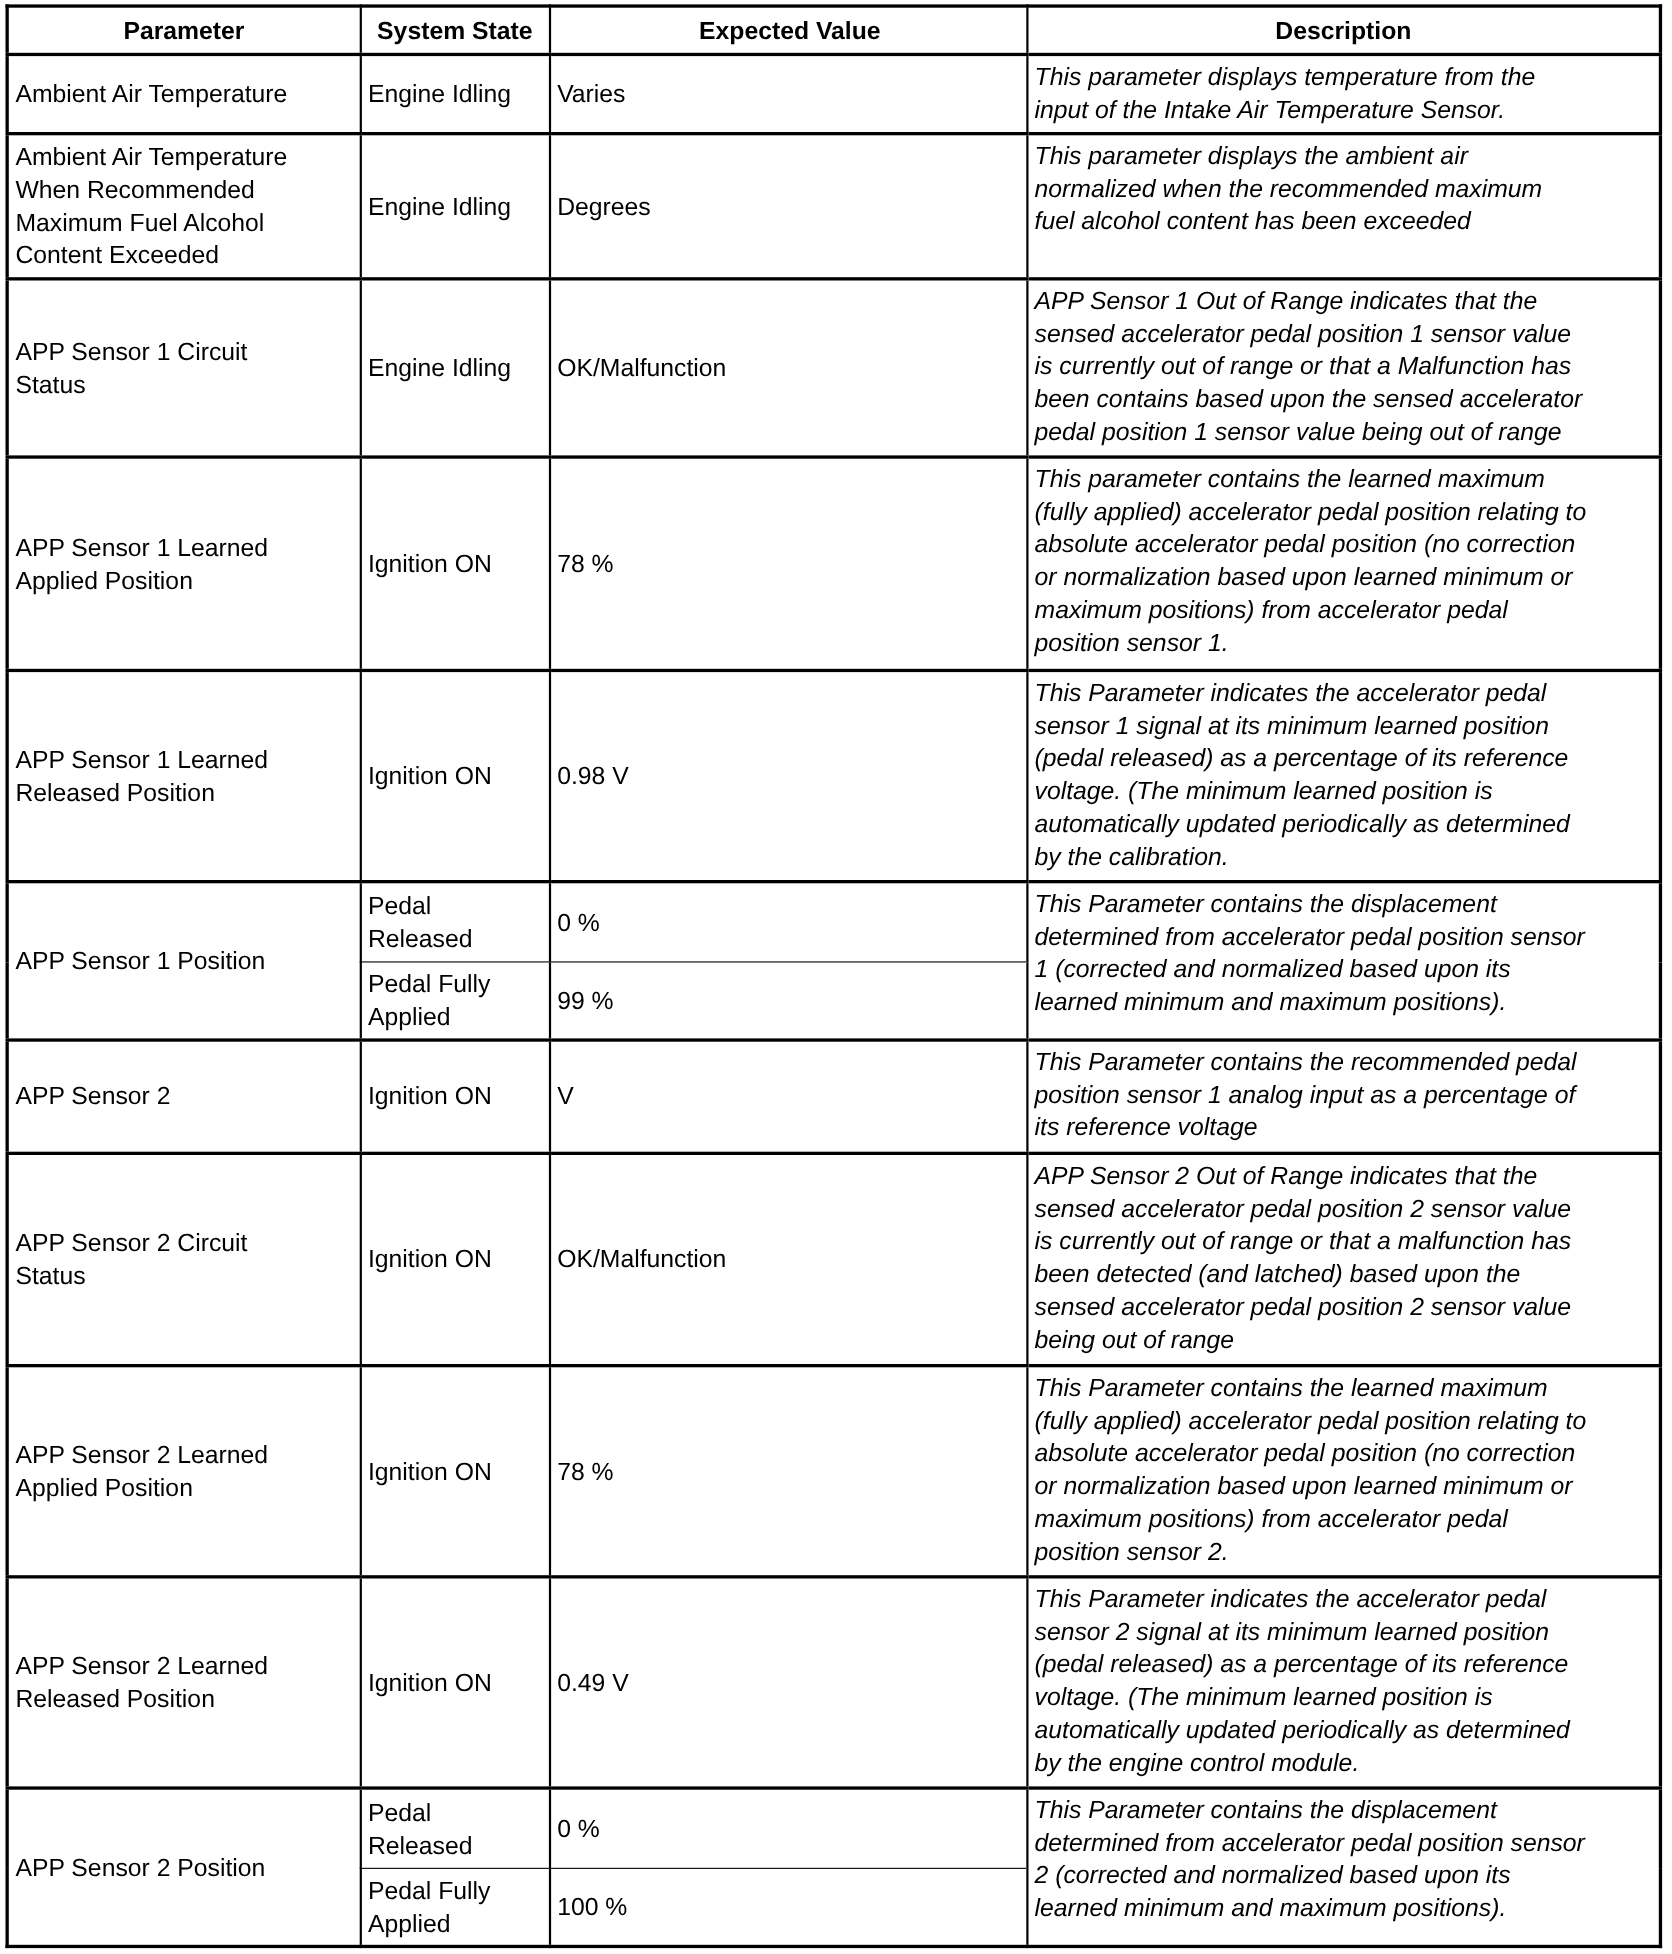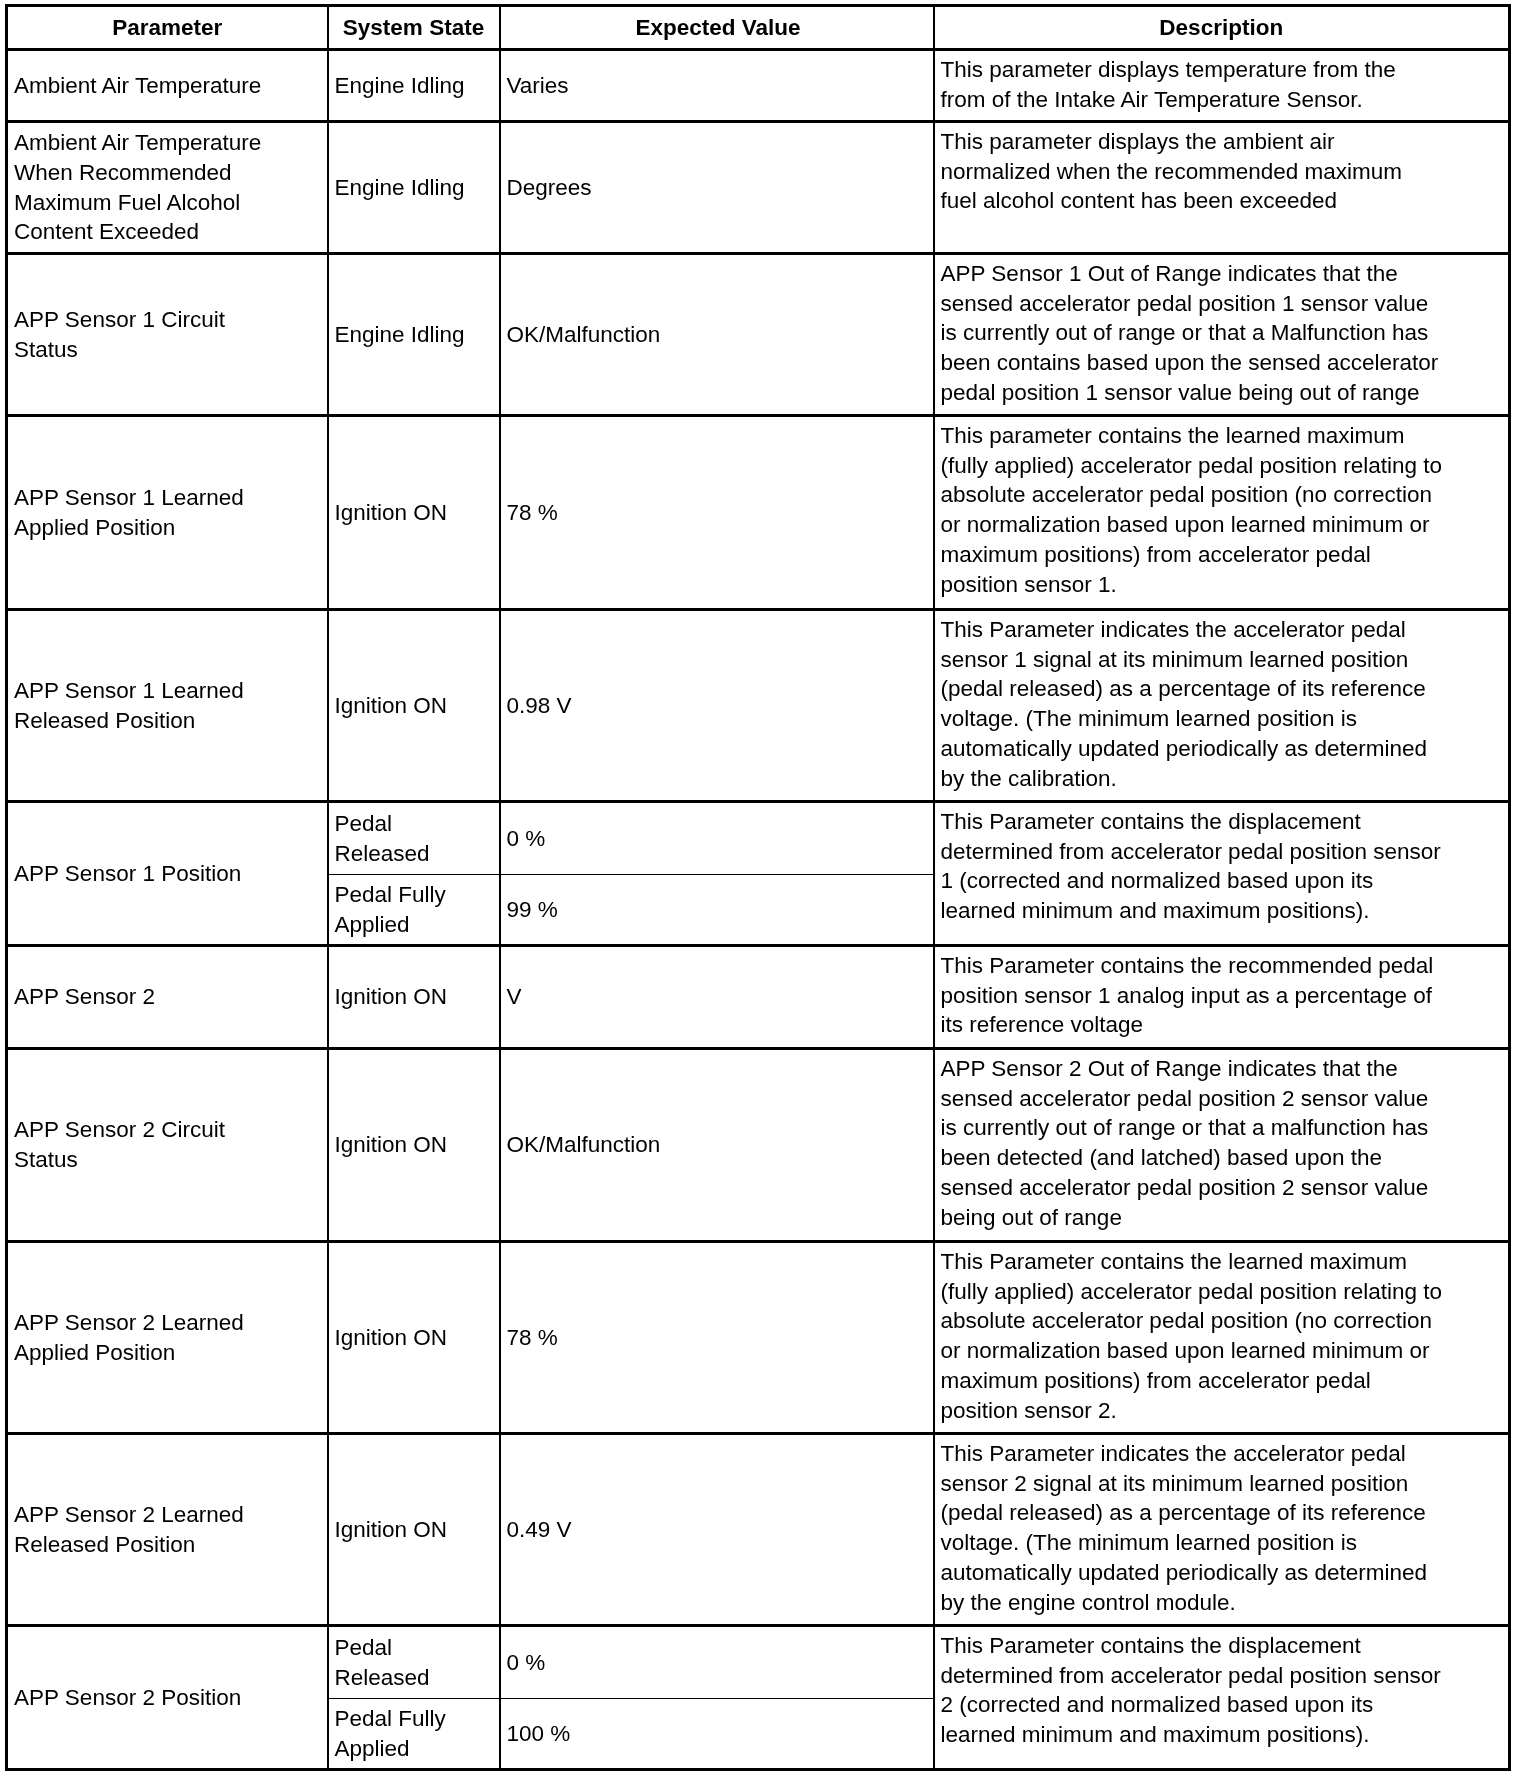--- a/index.html
+++ b/index.html
@@ -31,21 +31,21 @@
   table.dt th {
     font-weight: bold;
     text-align: center;
     height: 41px;
     border-bottom: 3px solid #000;
     padding: 0 3px;
   }
   table.dt tr.main td { border-top: 3px solid #000; }
   table.dt tr.first td { border-top: none; }
   table.dt tr.sub td { border-top: 1.5px solid #000; }
-  table.dt td.desc { vertical-align: top; padding-top: 4px; }
+  table.dt td.desc { vertical-align: top; padding-top: 4px; font-style: italic; }
   .ln { display: block; }
 </style>
 </head>
 <body>
 
 <table class="dt">
   <colgroup>
     <col class="c1">
       <col class="c2">
       <col class="c3">
@@ -63,21 +63,21 @@
       <tr class="main first" style="height: 72px;">
         <td>
           <span class="ln">Ambient Air Temperature</span>
         </td>
         <td>
           <span class="ln">Engine Idling</span>
         </td>
         <td>Varies</td>
         <td class="desc">
           <span class="ln">This parameter displays temperature from the</span>
-          <span class="ln">from of the Intake Air Temperature Sensor.</span>
+          <span class="ln">input of the Intake Air Temperature Sensor.</span>
         </td>
       </tr>
       <tr class="main" style="height: 132px;">
         <td>
           <span class="ln">Ambient Air Temperature</span>
           <span class="ln">When Recommended</span>
           <span class="ln">Maximum Fuel Alcohol</span>
           <span class="ln">Content Exceeded</span>
         </td>
         <td>

